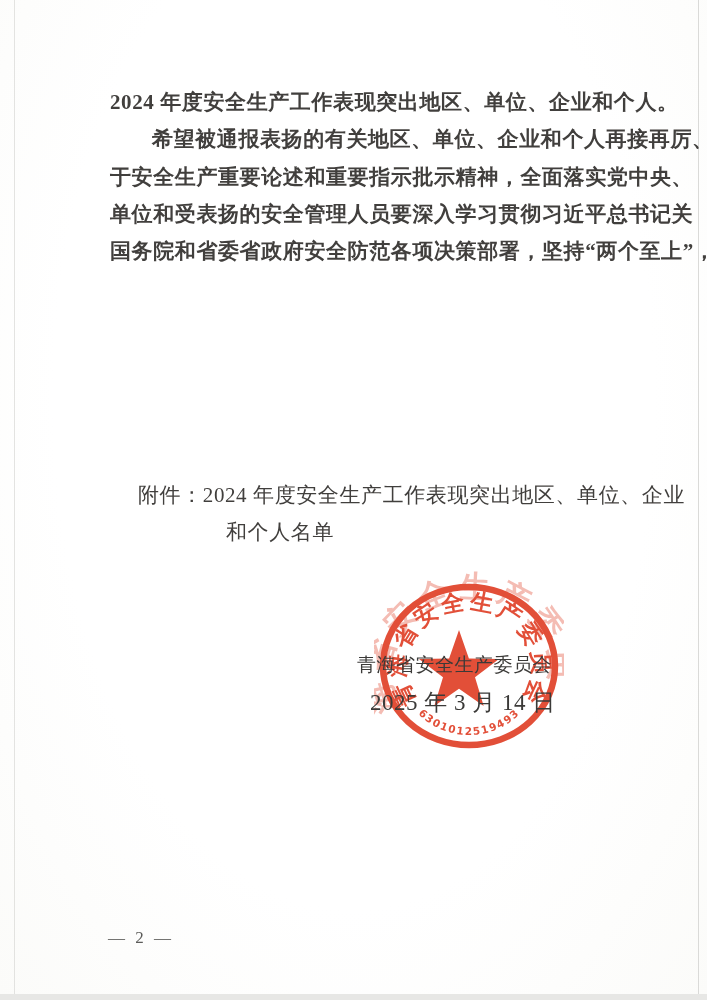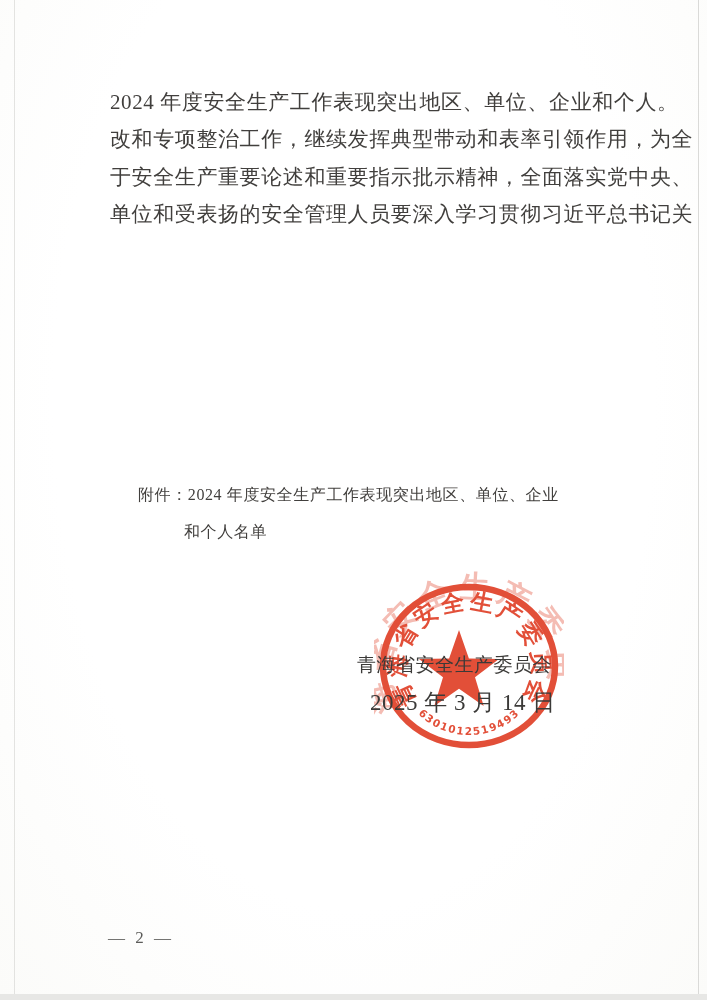--- a/index.html
+++ b/index.html
@@ -22,35 +22,36 @@
 
   .body-text {
     position: absolute;
     left: 110px;
     top: 84px;
     width: 512px;
     font-size: 21px;
     line-height: 37.3px;
     letter-spacing: 0.6px;
     color: #413f3d;
+    font-weight: bold;
   }
   .body-text .line { white-space: nowrap; }
   .body-text .line.indent { text-indent: 42px; }
 
   .attachment {
     position: absolute;
     left: 138px;
     top: 477px;
-    font-size: 16px;
+    font-size: 21px;
     line-height: 36.5px;
     letter-spacing: 0.6px;
     color: #413f3d;
   }
   .attachment .row1 { white-space: nowrap; }
-  .attachment .row2 { margin-left: 46px; }
+  .attachment .row2 { margin-left: 88px; }
 
   .signature-org {
     position: absolute;
     left: 357px;
     top: 652px;
     font-size: 19px;
     letter-spacing: 0.5px;
     color: #3b3a38;
     white-space: nowrap;
     z-index: 3;
@@ -91,23 +92,24 @@
 </head>
 <body>
 
 <div class="page">
   <div class="edge-left"></div>
   <div class="edge-right"></div>
   <div class="edge-bottom"></div>
 
   <div class="body-text">
     <div class="line">2024 年度安全生产工作表现突出地区、单位、企业和个人。</div>
-    <div class="line">改和专项整治工作，继续发挥典型带动和表率引领作用，为全</div>
+    <div class="line indent">希望被通报表扬的有关地区、单位、企业和个人再接再厉、</div>
     <div class="line">于安全生产重要论述和重要指示批示精神，全面落实党中央、</div>
     <div class="line">单位和受表扬的安全管理人员要深入学习贯彻习近平总书记关</div>
+    <div class="line">国务院和省委省政府安全防范各项决策部署，坚持“两个至上”，</div>
   </div>
 
   <div class="attachment">
     <div class="row1">
       <span>附件：</span><span>2024 年度安全生产工作表现突出地区、单位、企业</span>
     </div>
     <div class="row2">和个人名单</div>
   </div>
 
   <div class="seal">

